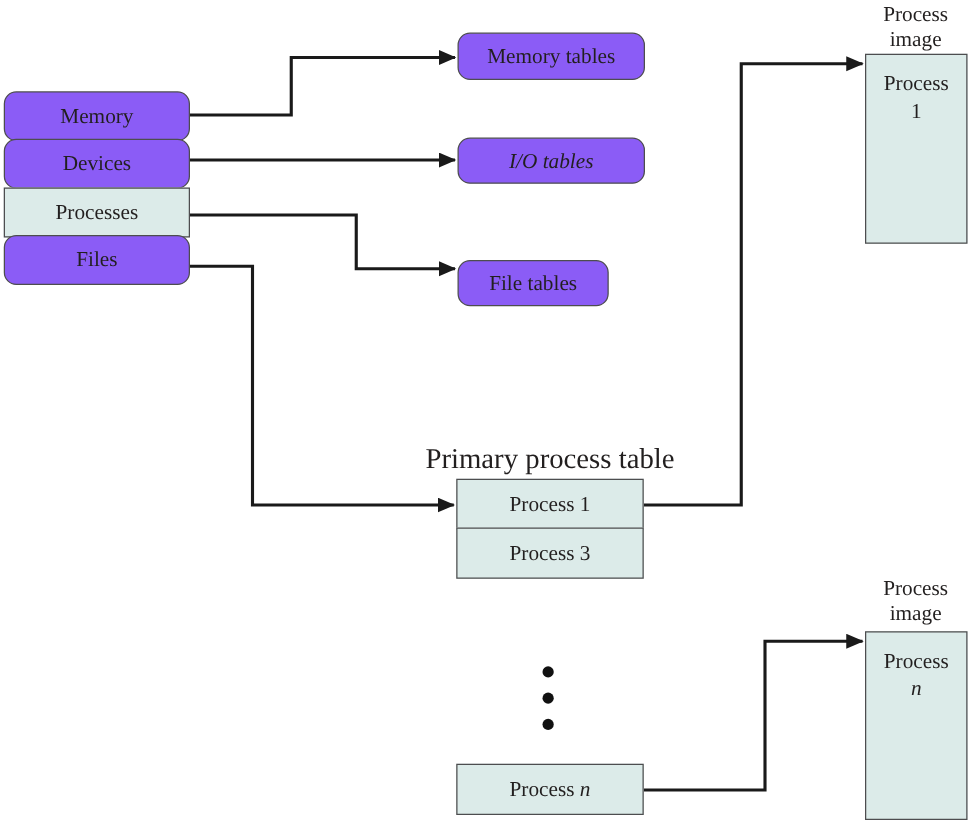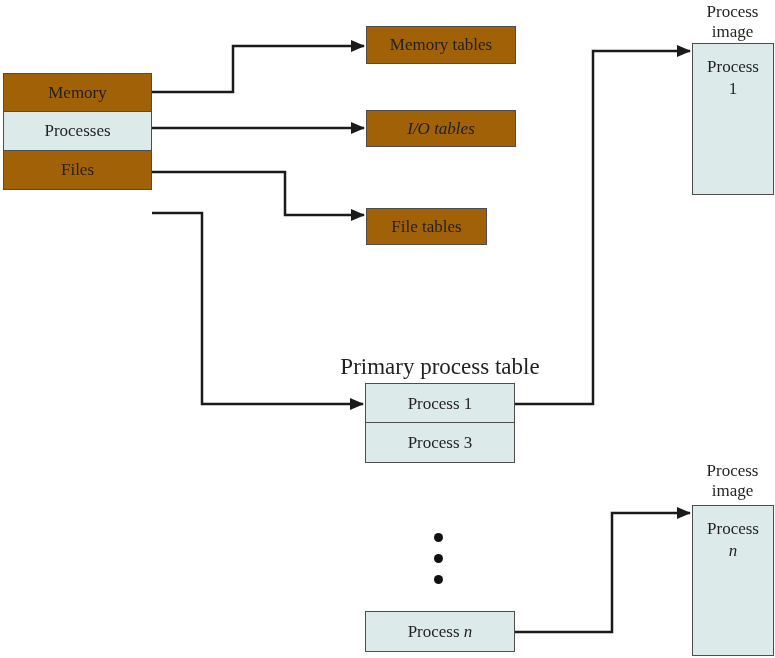--- a/index.html
+++ b/index.html
@@ -14,21 +14,21 @@
   .connectors{position:absolute;left:0;top:0;width:775px;height:658px;}
   .connectors polyline{fill:none;stroke:#1a1a1a;stroke-width:2.5;stroke-linejoin:miter;}
 
   .box{
     position:absolute;
     box-sizing:border-box;
     border:1.6px solid #4d4d4f;
     display:flex;align-items:center;justify-content:center;
     font-size:17px;
   }
-  .gray{background:#a16207;}
+  .gray{background:#8b5cf6;border-radius:10px;}
   .teal{background:#dcebe9;}
 
   
   .stack{position:absolute;left:3px;top:73px;width:174px;}
   .stack .row{
     position:relative;
     box-sizing:border-box;
     width:149px;height:40px;
     border:1.6px solid #4d4d4f;
     margin-top:-1.6px;
@@ -98,20 +98,23 @@
     <polyline points="152,172 285,172 285,215 364,215" marker-end="url(#arrow)"></polyline>
     <polyline points="152,213 202,213 202,404 363,404" marker-end="url(#arrow)"></polyline>
     <polyline points="515,404 593,404 593,51 690,51" marker-end="url(#arrow)"></polyline>
     <polyline points="515,632 612,632 612,513 690,513" marker-end="url(#arrow)"></polyline>
   </svg>
 
   <div class="stack">
     <div class="row gray">
       <span>Memory</span>
     </div>
+    <div class="row gray">
+      <span>Devices</span>
+    </div>
     <div class="row teal">
       <span>Processes</span>
     </div>
     <div class="row gray">
       <span>Files</span>
     </div>
   </div>
 
   <div class="box gray b-memtab">
     <span>Memory tables</span>

